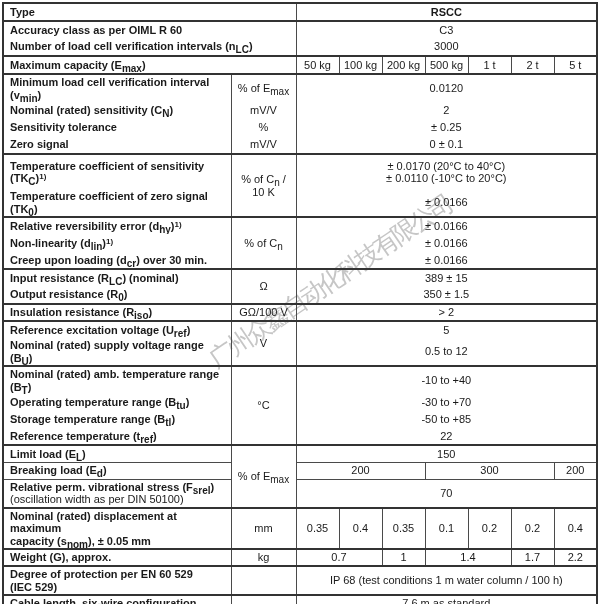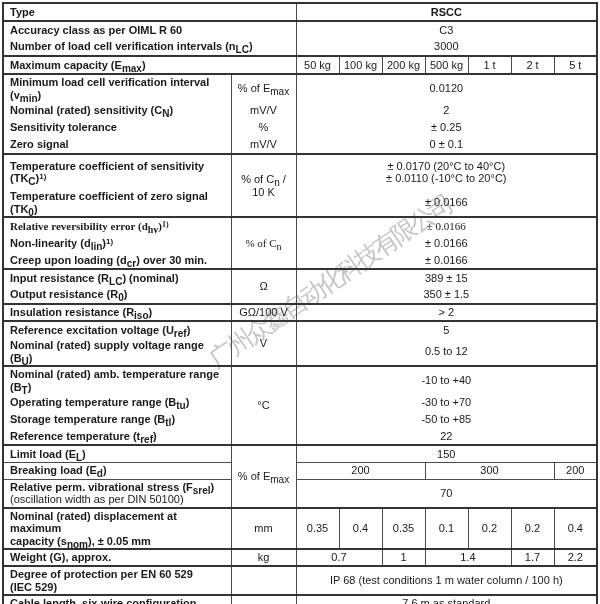--- a/index.html
+++ b/index.html
@@ -93,21 +93,21 @@
         </tr>
         <tr style="height: 35px; margin-left: 48px;">
           <td class="label">Temperature coefficient of sensitivity<br>(TK<sub>C</sub>)<sup>1)</sup></td>
           <td rowspan="2" class="unit bb2">% of C<sub>n</sub> /<br>10 K</td>
           <td colspan="7" class="val">± 0.0170 (20°C to 40°C)<br>± 0.0110 (-10°C to 20°C)</td>
         </tr>
         <tr style="height: 17px; margin-left: 10px;">
           <td class="label bb2">Temperature coefficient of zero signal (TK<sub>0</sub>)</td>
           <td colspan="7" class="val bb2">± 0.0166</td>
         </tr>
-        <tr style="height: 17px; font-family: Liberation Serif, serif;">
+        <tr style="height: 17px;">
           <td class="label">Relative reversibility error (d<sub>hy</sub>)<sup>1)</sup></td>
           <td rowspan="3" class="unit bb2">% of C<sub>n</sub></td>
           <td colspan="7" class="val">± 0.0166</td>
         </tr>
         <tr style="height: 18px;">
           <td class="label">Non-linearity (d<sub>lin</sub>)<sup>1)</sup></td>
           <td colspan="7" class="val">± 0.0166</td>
         </tr>
         <tr style="height: 17px;">
           <td class="label bb2">Creep upon loading (d<sub>cr</sub>) over 30 min.</td>

